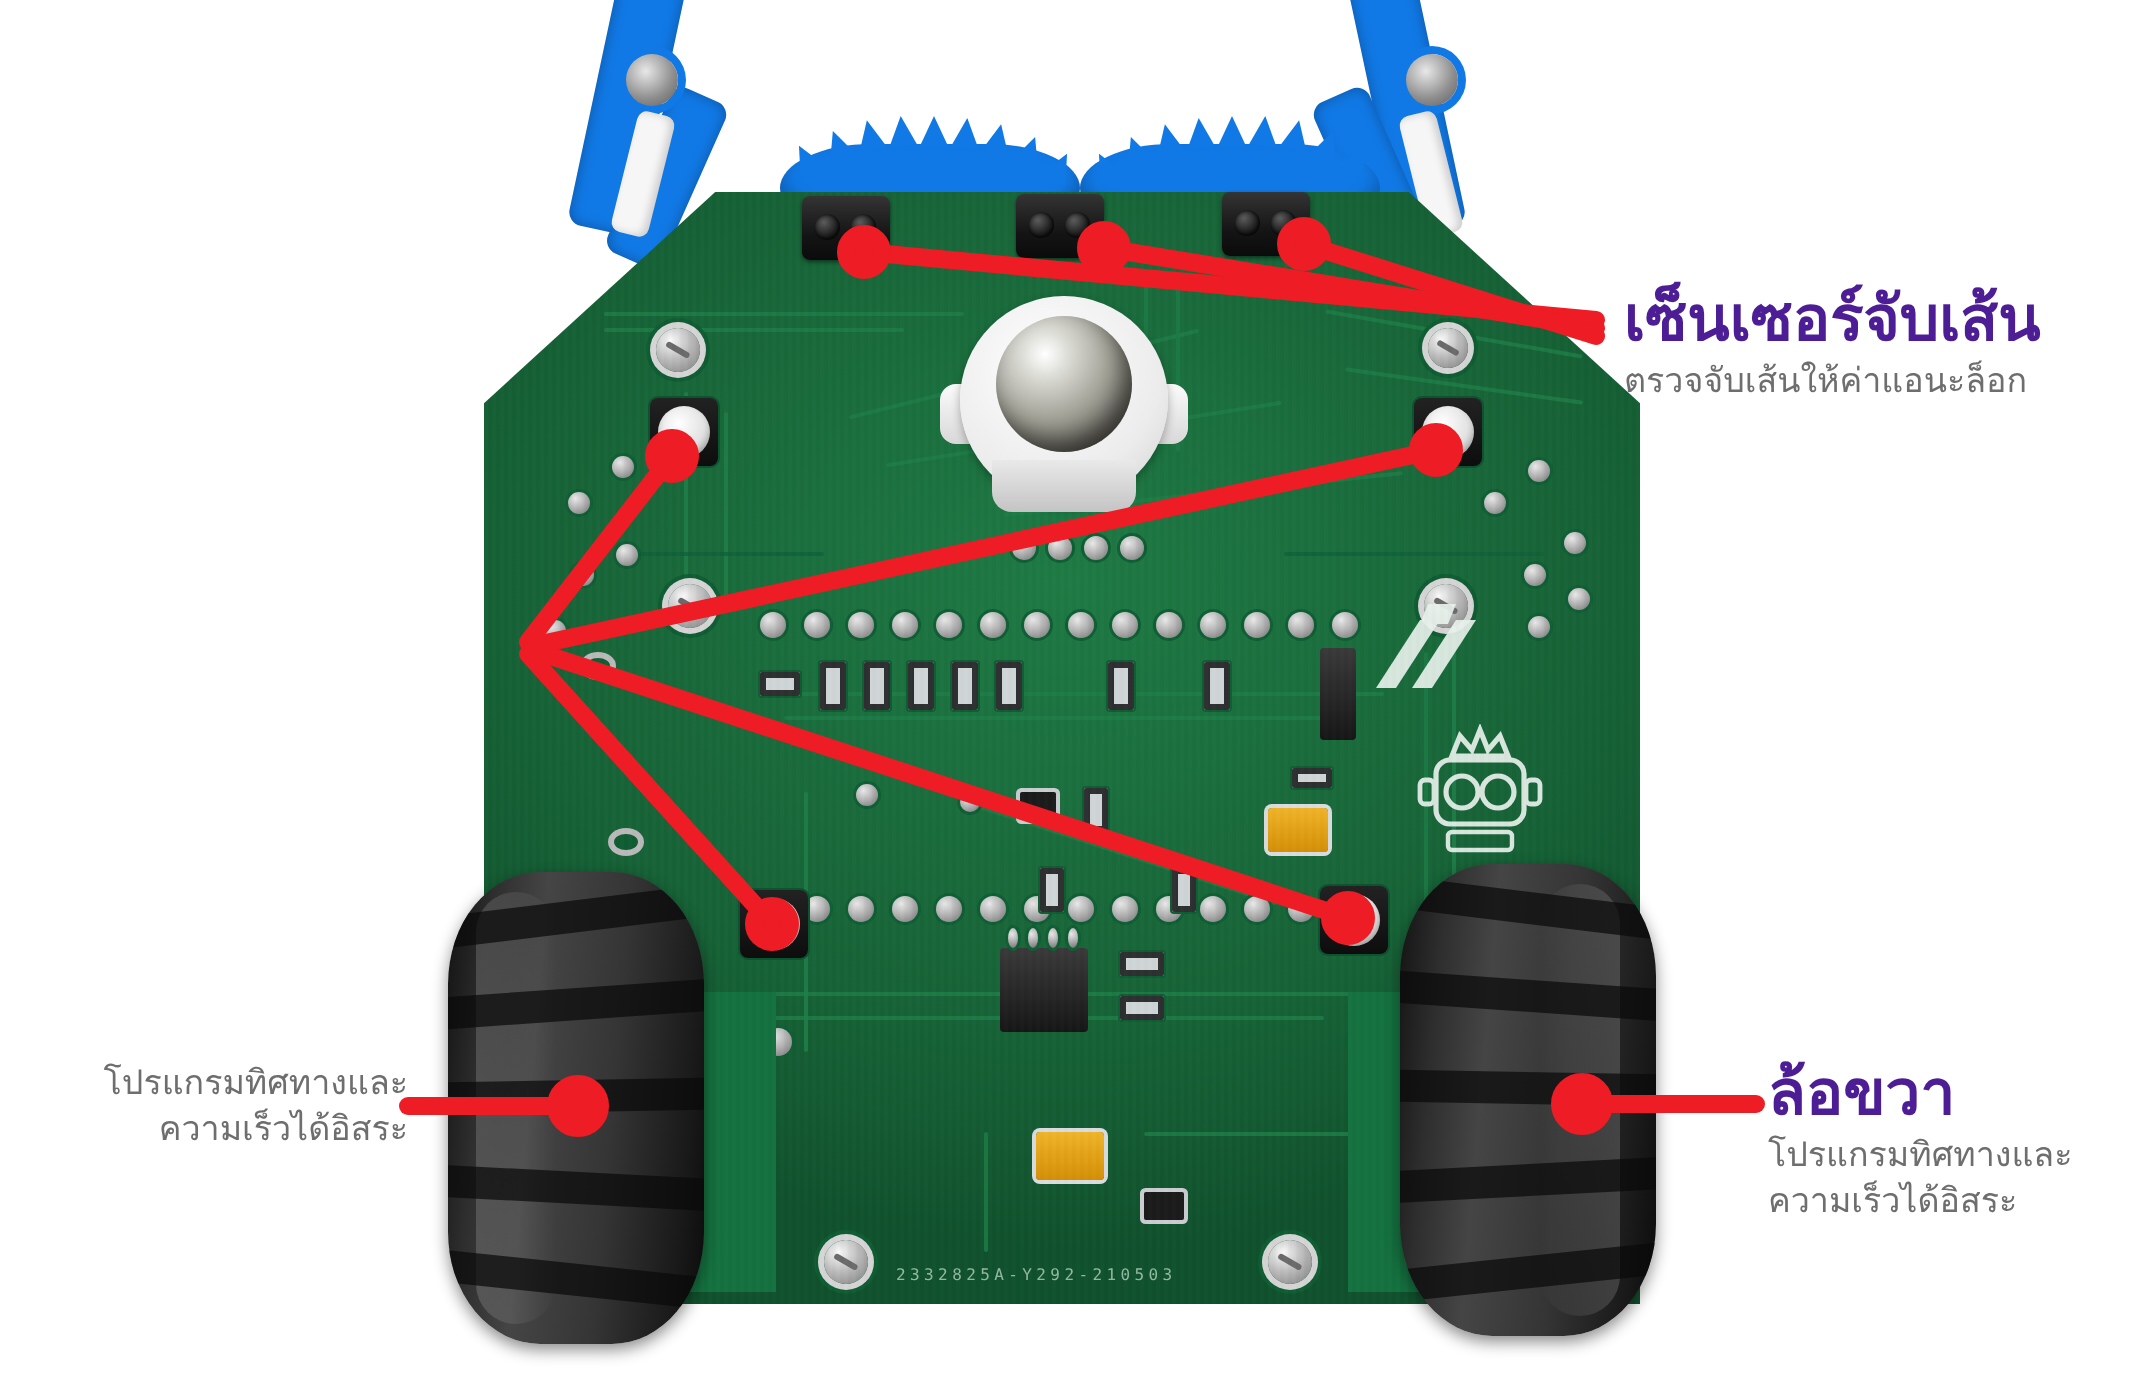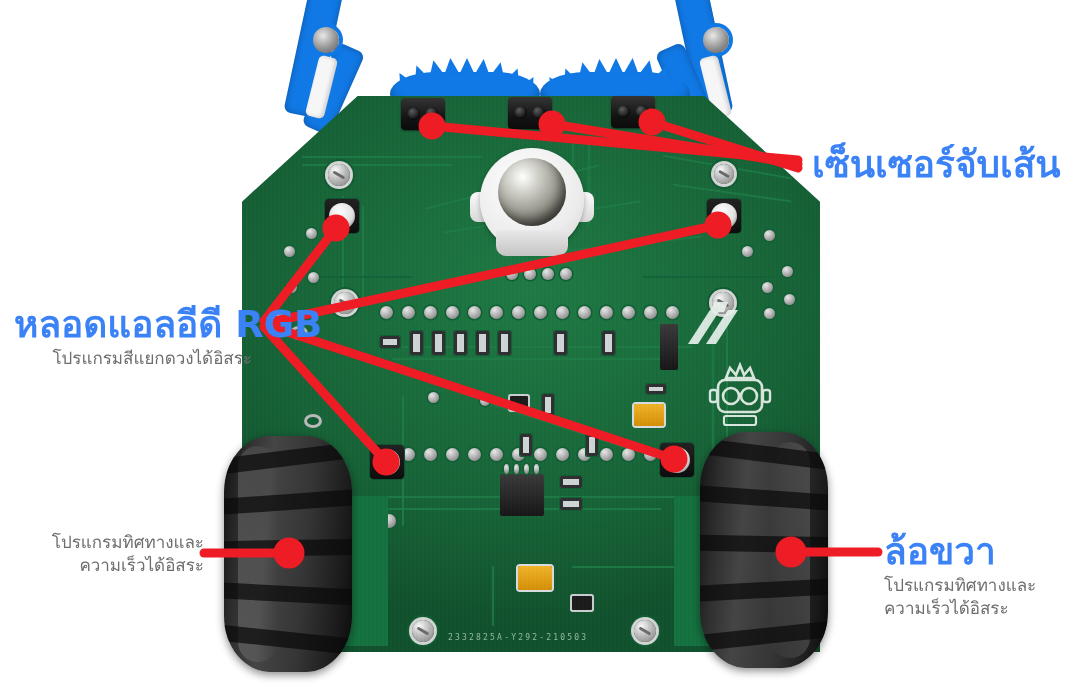--- a/index.html
+++ b/index.html
@@ -110,21 +110,21 @@
      box-shadow:0 3px 8px rgba(0,0,0,.45);overflow:hidden;}
   .wheel .tread{position:absolute;left:-10px;width:150px;height:16px;
      background:#0a0a0a;opacity:.72;border-radius:10px;}
   .wheel .gloss{position:absolute;left:14px;top:10px;width:40px;height:216px;border-radius:30px;
      background:linear-gradient(90deg,rgba(255,255,255,.16),rgba(255,255,255,0));}
   .hubplate{position:absolute;background:#165f37;}
 
   
   .anno{position:absolute;left:0;top:0;width:1066px;height:697px;}
   .alabel{position:absolute;}
-  .alabel .t1{font-size:37px;font-weight:700;color:#3b82f6;line-height:1.22;white-space:nowrap;}
+  .alabel .t1{font-size:31px;font-weight:700;color:#4c1d95;line-height:1.22;white-space:nowrap;}
   .alabel .t2{font-size:17px;color:#6e6e6e;line-height:1.35;white-space:nowrap;}
   .alabel.right{text-align:right;}
   .alabel.left{text-align:left;}
 </style>
 </head>
 <body>
 
 <div id="stage">
 
   <div class="photo">
@@ -393,26 +393,23 @@
       </g>
       <g>
         <line x1="878" y1="552" x2="794" y2="552"></line>
         <circle cx="791" cy="552" r="11"></circle>
       </g>
     </g>
   </svg>
 
   <div class="alabel left" style="left:812px;top:142px;">
     <div class="t1">เซ็นเซอร์จับเส้น</div>
+    <div class="t2">ตรวจจับเส้นให้ค่าแอนะล็อก</div>
   </div>
 
-  <div class="alabel right" style="left:14px;top:302px;width:238px;">
-    <div class="t1">หลอดแอลอีดี RGB</div>
-    <div class="t2">โปรแกรมสีแยกดวงได้อิสระ</div>
-  </div>
 
   <div class="alabel right" style="left:14px;top:531px;width:190px;">
     <div class="t2">โปรแกรมทิศทางและ</div>
     <div class="t2">ความเร็วได้อิสระ</div>
   </div>
 
   <div class="alabel left" style="left:884px;top:529px;width:190px;">
     <div class="t1">ล้อขวา</div>
     <div class="t2">โปรแกรมทิศทางและ</div>
     <div class="t2">ความเร็วได้อิสระ</div>

